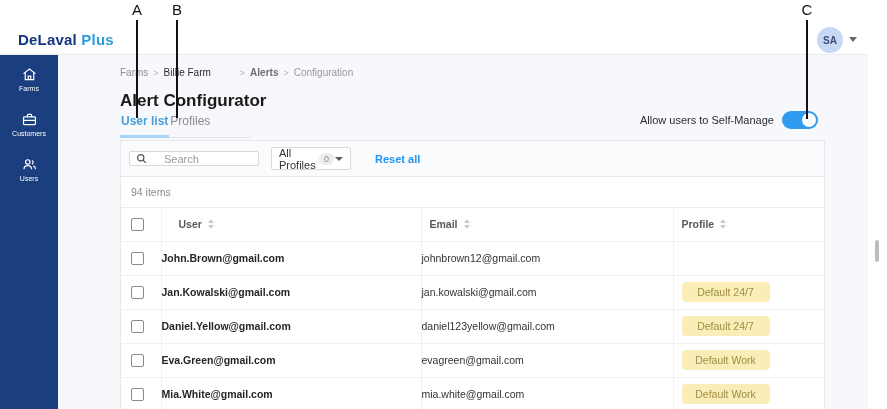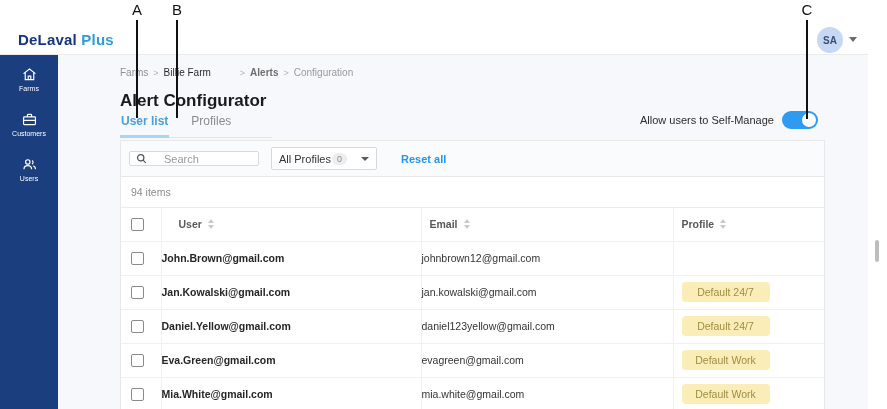--- a/index.html
+++ b/index.html
@@ -47,21 +47,21 @@
   }
   .breadcrumb { position:absolute; left:62px; top:12px; font-size:10px; color:#9a9a9a; display:flex; align-items:center; }
   .breadcrumb .sep { margin:0 5px; color:#b5b5b5; font-size:9px; }
   .bc-plain { color:#8f8f8f; }
   .bc-farm { color:#2b2b2b; font-weight:normal; margin-right:24px; }
   .bc-alerts { color:#6e6e6e; font-weight:bold; }
   .bc-config { color:#9a9a9a; }
 
   .page-title { position:absolute; left:62px; top:36px; font-size:17px; font-weight:bold; color:#1a1a1a; }
 
-  .tabbar { position:absolute; left:62px; top:55px; display:flex; gap:21px; border-bottom:1px solid #e4e4e4; padding-right:40px; }
+  .tabbar { position:absolute; left:62px; top:55px; display:flex; border-bottom:1px solid #e4e4e4; padding-right:40px; }
   .tab { font-size:12px; padding:4px 1px 7px 1px; cursor:pointer; }
   .tab.active { color:#4AA0DC; font-weight:bold; border-bottom:3px solid #A6D5F5; margin-bottom:-1px; }
   .tab.inactive { color:#8b8b8b; }
 
   .selfmanage { position:absolute; left:582px; top:56px; display:flex; align-items:center; gap:8px; }
   .selfmanage-label { font-size:11px; color:#2b2b2b; }
   .toggle { width:36px; height:18px; border-radius:9px; background:#2E9BF0; position:relative; cursor:pointer; }
   .toggle .knob { position:absolute; right:2px; top:2px; width:14px; height:14px; border-radius:50%; background:#ffffff; }
 
   
@@ -71,21 +71,21 @@
   }
   .toolbar { height:36px; background:#fafbfc; border-bottom:1px solid #e8e8e8; display:flex; align-items:center; padding-left:8px; }
   .searchbox {
     width:130px; height:15px; background:#ffffff; border:1px solid #d9d9d9; border-radius:2px;
     display:flex; align-items:center; padding:0 6px; gap:17px;
   }
   .searchbox svg { width:11px; height:11px; stroke:#555; fill:none; stroke-width:1.6; flex:none; }
   .searchbox input { border:none; outline:none; width:100%; font-size:11px; color:#333; font-family:"Liberation Sans",sans-serif; background:transparent; }
   .searchbox input::placeholder { color:#9a9a9a; }
   .filter {
-    margin-left:12px; width:106px; height:23px; background:#ffffff; border:1px solid #d9d9d9; border-radius:2px;
+    margin-left:12px; width:80px; height:23px; background:#ffffff; border:1px solid #d9d9d9; border-radius:2px;
     display:flex; align-items:center; padding:0 7px; gap:1px; cursor:pointer;
   }
   .filter-label { font-size:11px; color:#333; }
   .filter-count { background:#ededed; color:#8c8c8c; font-size:9px; border-radius:7px; padding:1px 5px; }
   .filter-caret { margin-left:auto; width:0; height:0; border-left:4px solid transparent; border-right:4px solid transparent; border-top:4px solid #595959; }
   .reset { margin-left:24px; font-size:11px; font-weight:bold; color:#2196F3; cursor:pointer; }
 
   .items-row { height:31px; display:flex; align-items:center; padding-left:10px; font-size:10.5px; color:#8c8c8c; border-bottom:1px solid #ececec; }
 
   table.users { border-collapse:collapse; width:100%; table-layout:fixed; }

